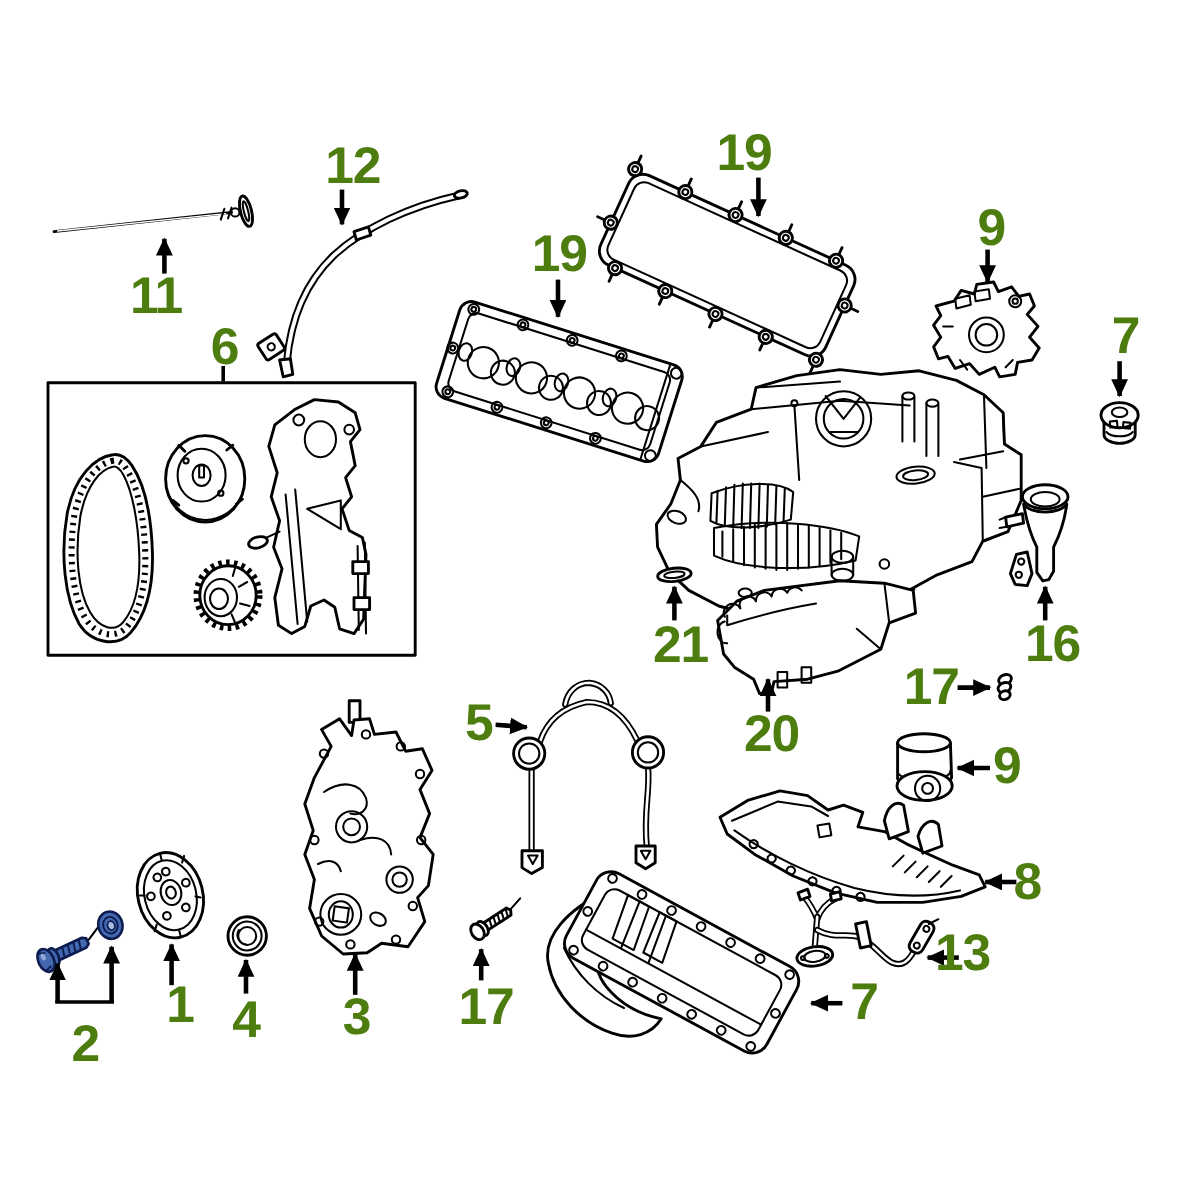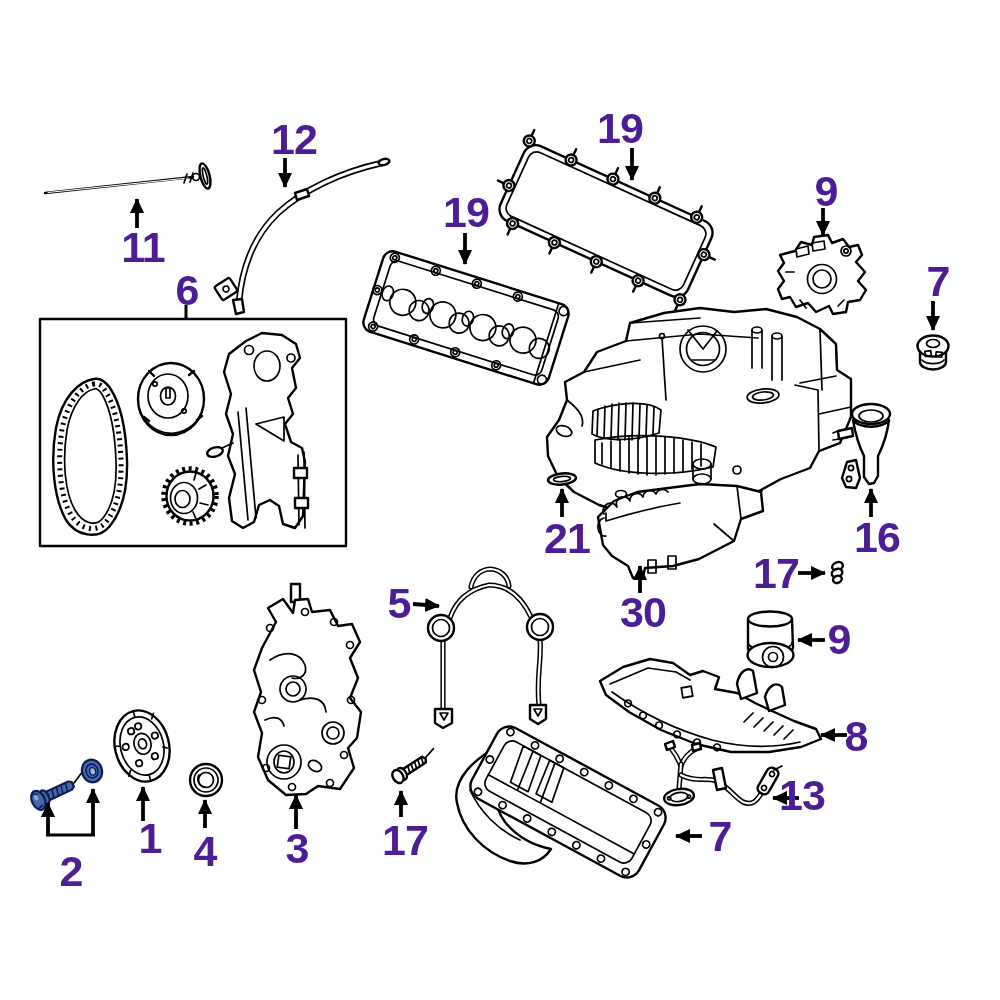--- a/index.html
+++ b/index.html
@@ -1,20 +1,20 @@
 <!DOCTYPE html>
 <html><head>
 <meta charset="utf-8">
 <style>
   html,body{margin:0;padding:0;background:#fff}
   #stage{position:relative;width:1000px;height:1000px;background:#fff;overflow:hidden;
          font-family:"Liberation Sans",sans-serif}
   #stage svg{position:absolute;left:0;top:0}
   .callout{position:absolute;transform:translate(-50%,-50%);
-           font:700 43px "Liberation Sans",sans-serif;color:#4c1d95;
+           font:700 43px "Liberation Sans",sans-serif;color:#4d7c0f;
            letter-spacing:-1px;white-space:nowrap;user-select:none}
   
   .o{fill:#fff;stroke:#000;stroke-width:2.4;stroke-linejoin:round;stroke-linecap:round}
   .n{fill:none;stroke:#000;stroke-width:2.4;stroke-linejoin:round;stroke-linecap:round}
   .l{fill:none;stroke:#000;stroke-width:1.7;stroke-linejoin:round;stroke-linecap:round}
   .t{fill:none;stroke:#000;stroke-width:6.5;stroke-linecap:round}
   .w{fill:none;stroke:#fff;stroke-width:3.2;stroke-linecap:round}
   .t2{fill:none;stroke:#000;stroke-width:5.2;stroke-linecap:round}
   .w2{fill:none;stroke:#fff;stroke-width:2.2;stroke-linecap:round}
   .w1{fill:none;stroke:#fff;stroke-width:1.1;stroke-linecap:round}
@@ -435,24 +435,24 @@
   <div class="callout" style="left:150px;top:838px">1</div>
   <div class="callout" style="left:71px;top:871px">2</div>
   <div class="callout" style="left:297px;top:848px">3</div>
   <div class="callout" style="left:205px;top:851px">4</div>
   <div class="callout" style="left:399px;top:603px">5</div>
   <div class="callout" style="left:187px;top:290px">6</div>
   <div class="callout" style="left:720px;top:836px">7</div>
   <div class="callout" style="left:856px;top:736px">8</div>
   <div class="callout" style="left:839px;top:639px">9</div>
   <div class="callout" style="left:776px;top:573px">17</div>
-  <div class="callout" style="left:143px;top:247px">11</div>
+  <div class="callout" style="left:130px;top:247px">11</div>
   <div class="callout" style="left:294px;top:139px">12</div>
   <div class="callout" style="left:802px;top:795px">13</div>
   <div class="callout" style="left:826px;top:191px">9</div>
   <div class="callout" style="left:938px;top:281px">7</div>
   <div class="callout" style="left:877px;top:537px">16</div>
   <div class="callout" style="left:405px;top:840px">17</div>
   <div class="callout" style="left:466px;top:212px">19</div>
   <div class="callout" style="left:620px;top:128px">19</div>
-  <div class="callout" style="left:643px;top:612px">30</div>
+  <div class="callout" style="left:643px;top:612px">20</div>
   <div class="callout" style="left:567px;top:538px">21</div>
 </div>
 
 </body></html>

